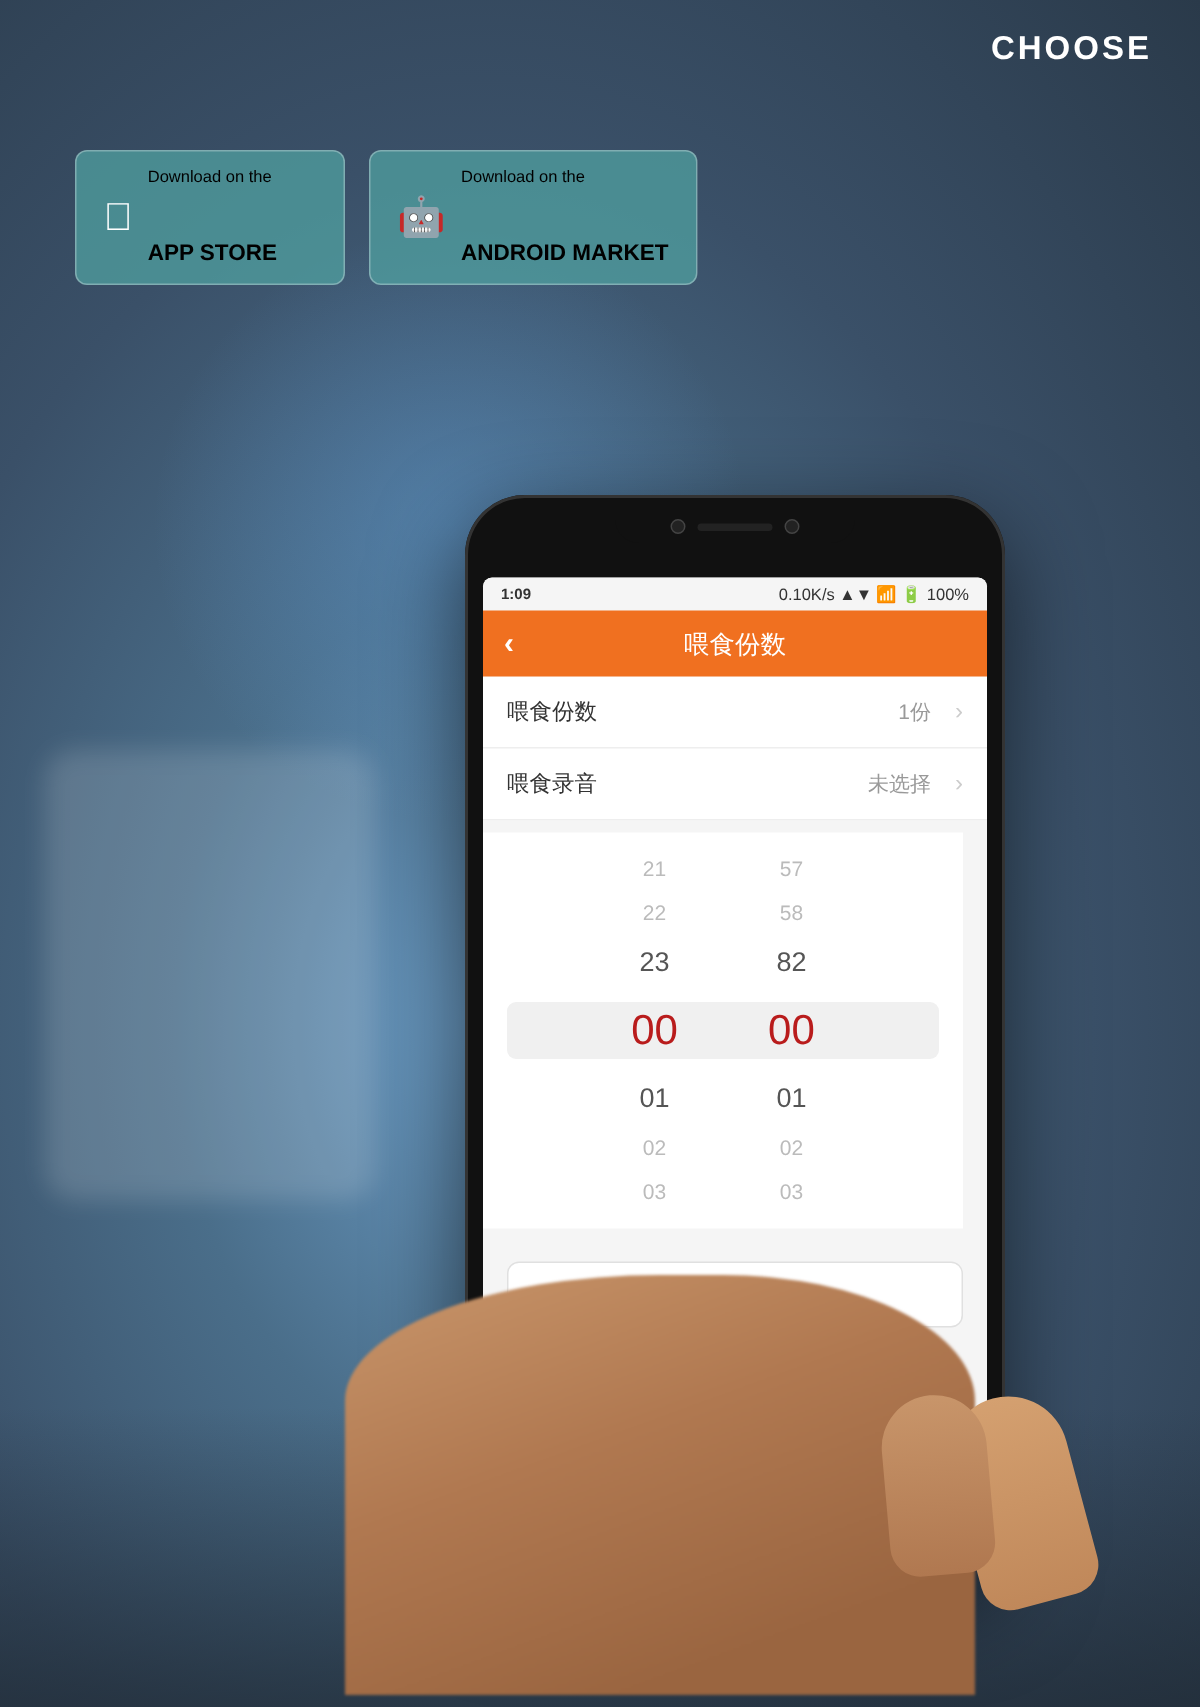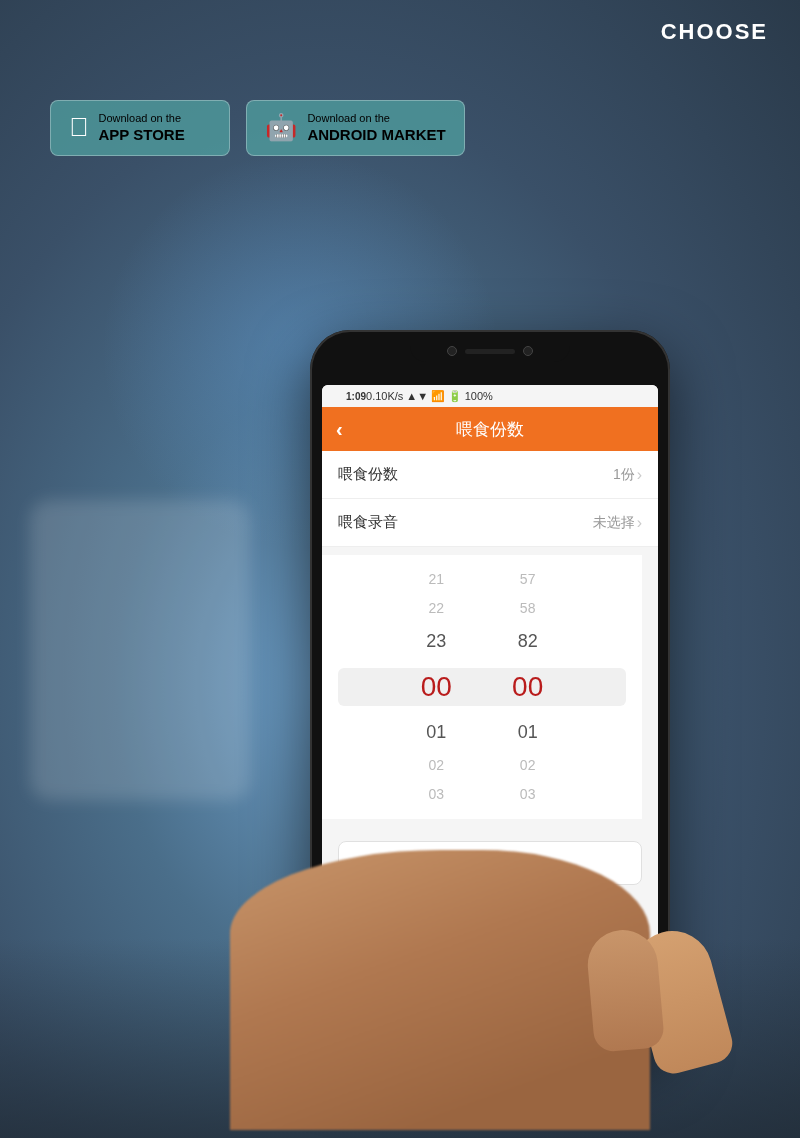--- a/index.html
+++ b/index.html
@@ -83,20 +83,21 @@
     .download-btn .btn-text .small {
       font-size: 11px;
       display: block;
       font-weight: 400;
     }
 
     .download-btn .btn-text .big {
       font-size: 15px;
       font-weight: 700;
       display: block;
+      margin-top: 34px;
     }
 
     
     .phone-wrapper {
       position: absolute;
       left: 260px;
       top: 330px;
       width: 500px;
       height: 800px;
       z-index: 5;
@@ -123,22 +124,23 @@
       right: 12px;
       bottom: 55px;
       background: #f5f5f5;
       border-radius: 6px;
       overflow: hidden;
     }
 
     
     .status-bar {
       background: #f5f5f5;
-      padding: 4px 24px;
-      display: flex;
+      padding: 4px 12px;
+      display: flex;
+      justify-content: space-between;
       align-items: center;
       font-size: 10px;
       color: #333;
       height: 22px;
     }
 
     .status-bar .time { font-weight: 600; }
     .status-bar .icons { display: flex; align-items: center; gap: 3px; font-size: 11px; }
 
     
@@ -180,21 +182,21 @@
       border-bottom: 1px solid #eee;
     }
 
     .list-item .label {
       font-size: 15px;
       color: #333;
     }
 
     .list-item .value {
       display: flex;
-      gap: 2px;
+      gap: 16px;
       color: #999;
       font-size: 14px;
     }
 
     .list-item .chevron {
       color: #ccc;
       font-size: 16px;
     }
 
     

